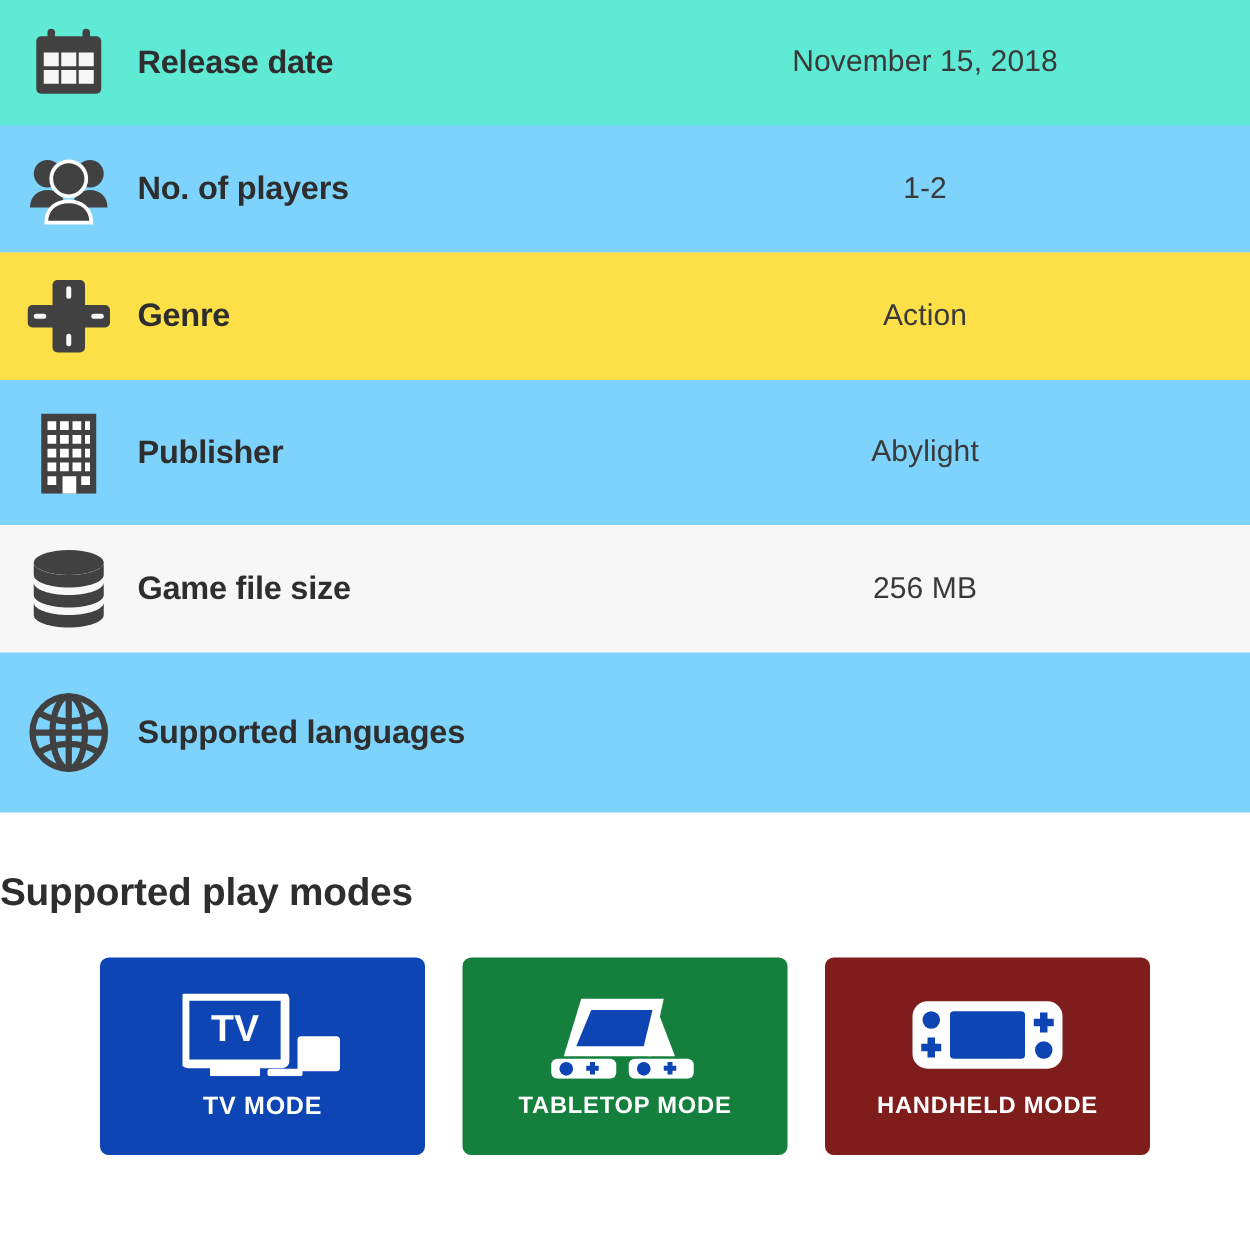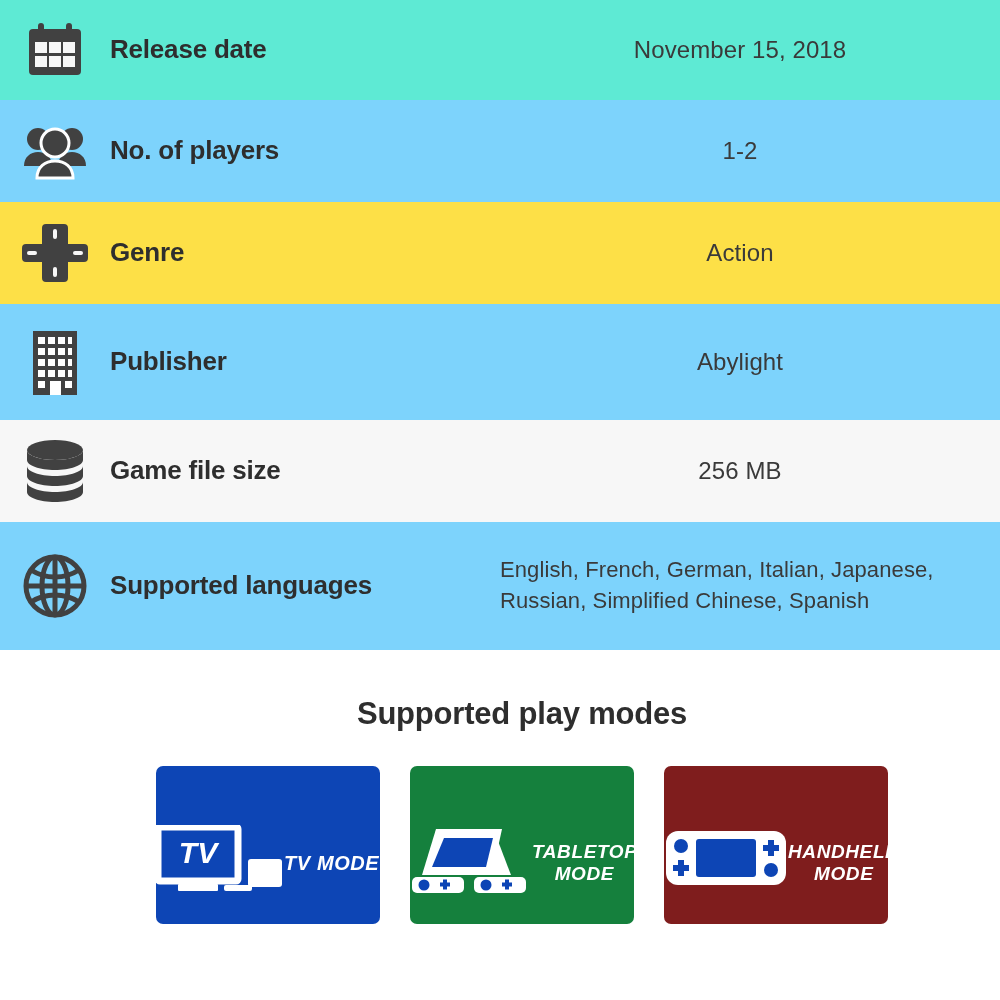--- a/index.html
+++ b/index.html
@@ -60,45 +60,44 @@
 
   
   .h-100 { height: 100px; }
   .h-102 { height: 102px; }
   .h-116 { height: 116px; }
   .h-128 { height: 128px; }
 
   
   .modes-section {
     padding-top: 46px;
-    text-align: center;
-    padding-left: 44px;
+    text-align: left;
   }
   .modes-title {
     font-size: 31px;
     font-weight: bold;
     color: #2e2e2e;
     letter-spacing: -0.2px;
   }
   .modes-row {
     display: flex;
     justify-content: center;
     gap: 30px;
     margin-top: 34px;
   }
   .mode-card {
-    width: 224px;
+    width: 260px;
     height: 158px;
     border-radius: 7px;
     background: #0d45b5;
     display: flex;
+    flex-direction: column;
     align-items: center;
     justify-content: flex-start;
     padding-top: 26px;
-    font-style: italic;
   }
   .mode-icon {
     height: 72px;
     display: flex;
     align-items: center;
     justify-content: center;
   }
   .mode-label {
     margin-top: 10px;
     color: #ffffff;
@@ -218,21 +217,20 @@
             <line x1="32" y1="3" x2="32" y2="61"></line>
             <line x1="3" y1="32" x2="61" y2="32"></line>
             <path d="M8 16c7 4.5 15 7 24 7s17-2.5 24-7"></path>
             <path d="M8 48c7-4.5 15-7 24-7s17 2.5 24 7"></path>
           </g>
         </svg>
       </div>
       <div class="row-label">
         <span>Supported languages</span>
       </div>
-      <div class="row-value lang">English, French, German, Italian, Japanese, Russian, Simplified Chinese, Spanish</div>
     </div>
 
   </div>
 
   <div class="modes-section">
     <div class="modes-title">Supported play modes</div>
 
     <div class="modes-row">
 
       <div class="mode-card tv" style="background: rgb(13, 69, 181);">

